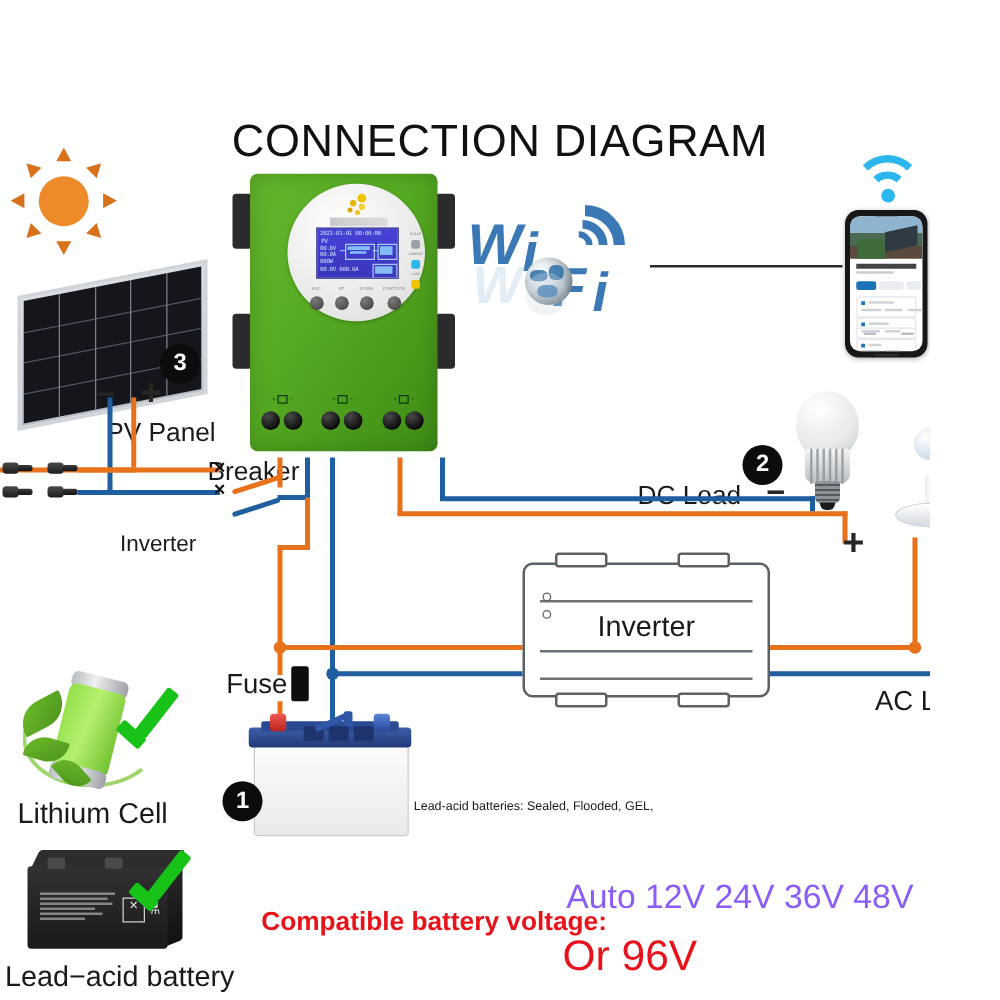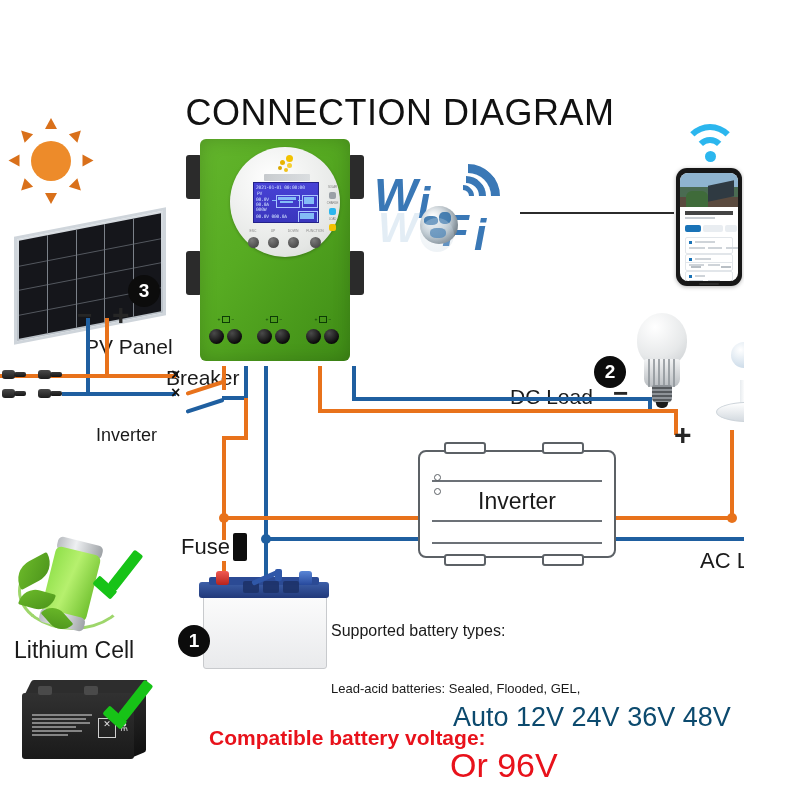--- a/index.html
+++ b/index.html
@@ -503,22 +503,21 @@
     <div class="post" style="left:17px;background:linear-gradient(#f05a52,#b8231b);"></div>
     <div class="post" style="left:100px;background:linear-gradient(#5a86d6,#27499c);"></div>
     <div class="handle">
       <span style="left:0;top:8px;width:30px;height:5px;transform:rotate(-24deg);"></span>
       <span style="left:24px;top:2px;width:7px;height:12px;"></span>
     </div>
   </div>
   <div class="lbl" style="left:236px;top:620px;font-size:21px;">Battery</div>
   <div class="badge" style="left:178px;top:625px;">1</div>
 
-  <div class="lbl" style="left:331px;top:622px;font-size:16px;">Supported battery types:</div>
-  <div class="lbl" style="left:331px;top:681px;font-size:13px;">Lead-acid batteries: Sealed, Flooded, GEL,</div>
+  <div class="lbl" style="left:331px;top:640px;font-size:10px;">Lead-acid batteries: Sealed, Flooded, GEL,</div>
 
   <div id="li">
     <div class="arc"></div>
     <div class="cell">
       <div class="endT"></div>
         <div class="body"></div>
         <div class="endB"></div>
     </div>
     <div class="leaf" style="left:0px;top:22px;transform:rotate(-28deg);"></div>
     <div class="leaf" style="left:6px;top:52px;transform:rotate(16deg);width:34px;height:19px;"></div>
@@ -544,20 +543,21 @@
         <i style="width:50px"></i>
         <i style="width:36px"></i>
       </div>
     <div class="icoA">✕</div>
     <div class="icoB">⚗</div>
   </div>
   <div class="check" style="left:106px;top:678px;width:54px;height:46px;">
     <span style="left:0;top:26px;width:24px;height:11px;transform:rotate(42deg);transform-origin:left center;"></span>
     <span style="left:16px;top:34px;width:44px;height:11px;transform:rotate(-52deg);transform-origin:left center;"></span>
   </div>
+  <div class="lbl" style="left:4px;top:768px;font-size:23px;">Lead−acid battery</div>
 
   <div class="w wb" style="left:352px;top:366px;width:4px;height:34px;"></div>
   <div class="w wb" style="left:352px;top:397px;width:300px;height:4px;"></div>
 
   <div class="w wo" style="left:318px;top:366px;width:4px;height:46px;"></div>
   <div class="w wo" style="left:318px;top:409px;width:360px;height:4px;"></div>
   <div class="w wo" style="left:674px;top:409px;width:4px;height:26px;"></div>
   <div class="w wb" style="left:648px;top:397px;width:4px;height:12px;"></div>
 
   <div class="lbl" style="left:510px;top:385px;font-size:21px;">DC Load</div>
@@ -602,16 +602,16 @@
     <div class="tab" style="left:124px;bottom:-8px;width:42px;"></div>
     <div class="bar" style="top:30px;"></div>
     <div class="bar" style="top:70px;"></div>
     <div class="bar" style="top:92px;"></div>
     <div class="port" style="top:24px;"></div>
     <div class="port" style="top:38px;"></div>
     <div class="name">Inverter</div>
   </div>
 
   <div class="lbl" style="left:209px;top:726px;font-size:21px;color:#E8121B;font-weight:bold;">Compatible battery voltage:</div>
-  <div class="lbl" style="left:453px;top:702px;font-size:27px;color:#0c4a6e;">Auto 12V 24V 36V 48V</div>
+  <div class="lbl" style="left:453px;top:702px;font-size:27px;color:#8b5cf6;">Auto 12V 24V 36V 48V</div>
   <div class="lbl" style="left:450px;top:746px;font-size:34px;color:#E8121B;">Or 96V</div>
 
 </div>
 
 </body></html>

